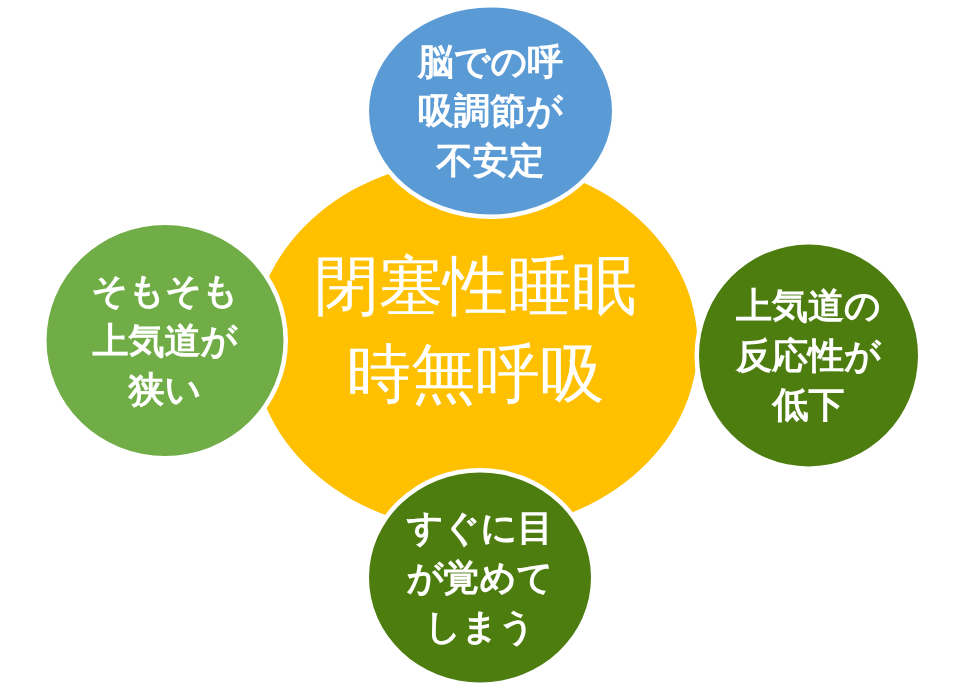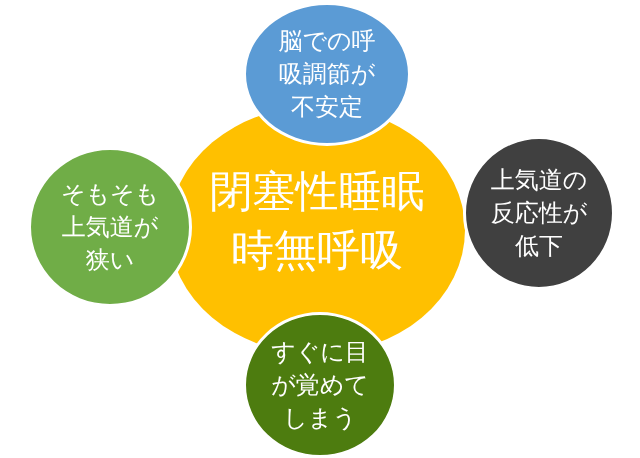--- a/index.html
+++ b/index.html
@@ -18,20 +18,21 @@
   .ellipse {
     position: absolute;
     border-radius: 50%;
     display: flex;
     flex-direction: column;
     align-items: center;
     justify-content: center;
     text-align: center;
     color: #ffffff;
     box-sizing: border-box;
+    font-weight: bold;
   }
   .center-ellipse {
     left: 169px;
     top: 106px;
     width: 296px;
     height: 248px;
     background: #FFC000;
     z-index: 1;
     font-size: 43px;
     font-weight: normal;
@@ -53,24 +54,24 @@
   }
   .sat-left {
     left: 28px;
     top: 147px;
     width: 164px;
     height: 160px;
     background: #70AD47;
   }
   .sat-right {
     left: 463px;
-    top: 136px;
+    top: 160px;
     width: 152px;
     height: 154px;
-    background: #404040;
+    background: #4d7c0f;
   }
   .sat-bottom {
     left: 243px;
     top: 312px;
     width: 154px;
     height: 146px;
     background: #4d7c0f;
   }
   .line {
     display: block;

